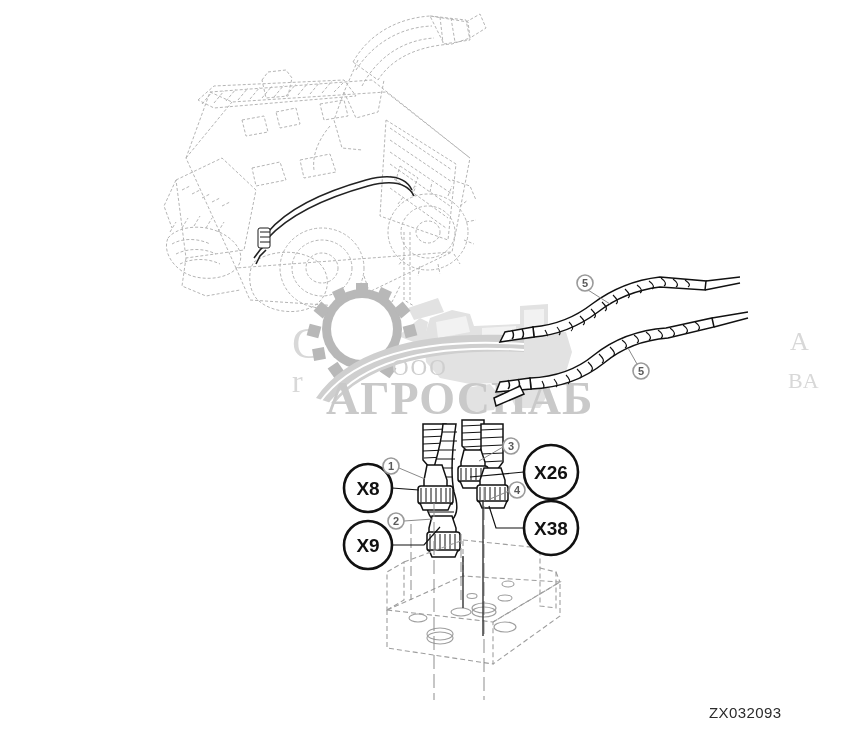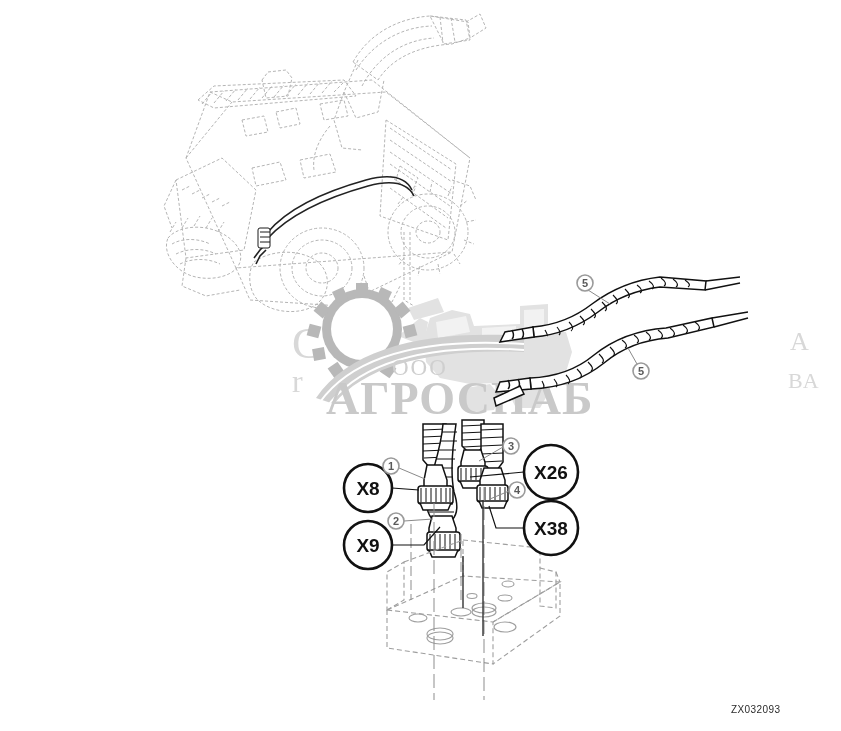--- a/index.html
+++ b/index.html
@@ -2,21 +2,21 @@
 <html><head>
 <meta charset="utf-8">
 <style>
   html,body{margin:0;padding:0;background:#fff;}
   body{width:841px;height:731px;position:relative;overflow:hidden;
        font-family:"Liberation Sans",sans-serif;}
   #stage{position:absolute;left:0;top:0;width:841px;height:731px;}
   svg{display:block;}
   .dwg{position:absolute;left:0;top:0;}
   .wm{position:absolute;left:0;top:0;pointer-events:none;}
-  #partno{position:absolute;left:731px;top:704px;font-size:10px;
+  #partno{position:absolute;left:709px;top:704px;font-size:15px;
           letter-spacing:.4px;color:#2b2b2b;white-space:nowrap;}
   .cal-txt{font-family:"Liberation Sans",sans-serif;font-weight:bold;
            font-size:19px;fill:#111;}
   .itm-txt{font-family:"Liberation Sans",sans-serif;font-size:11px;
            fill:#5a5a5a;font-weight:bold;}
   .wm-txt{font-family:"Liberation Serif",serif;font-weight:bold;fill:#c9c9c9;}
   .wm-txt2{font-family:"Liberation Serif",serif;fill:#cfcfcf;}
   .ghost{font-family:"Liberation Serif",serif;fill:#d8d8d8;}
 </style>
 </head>

